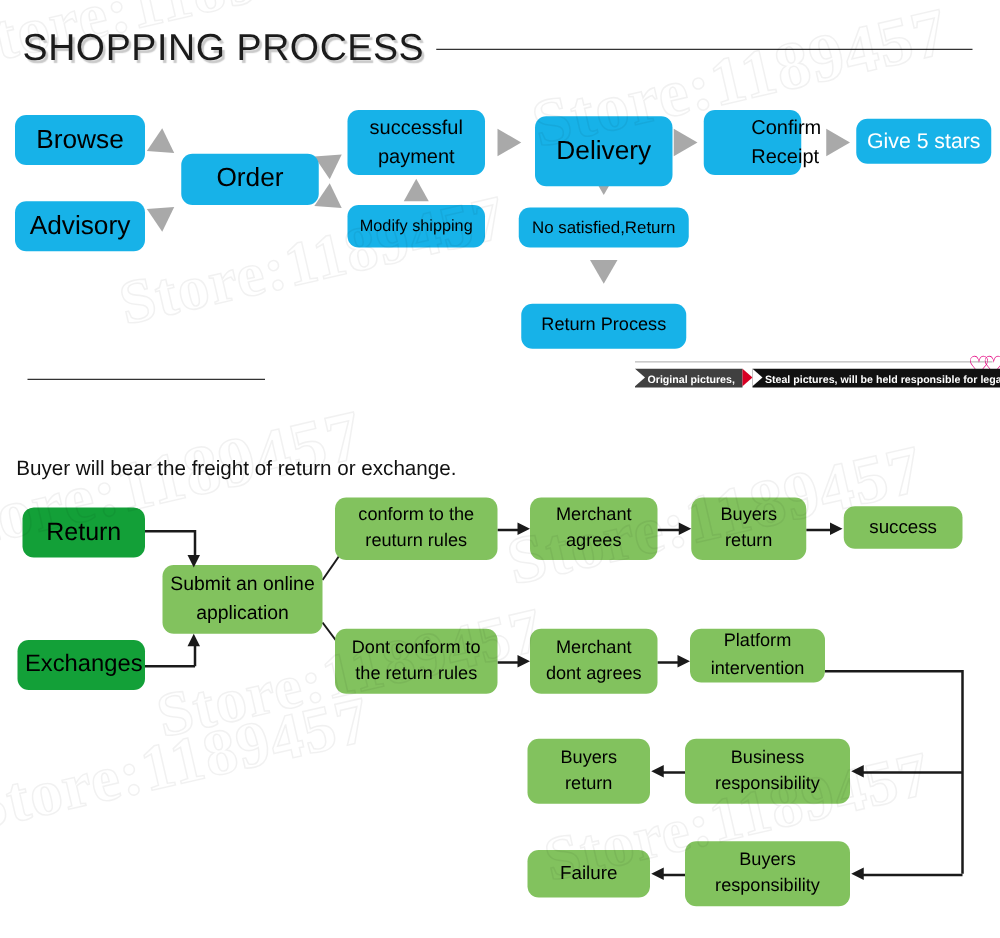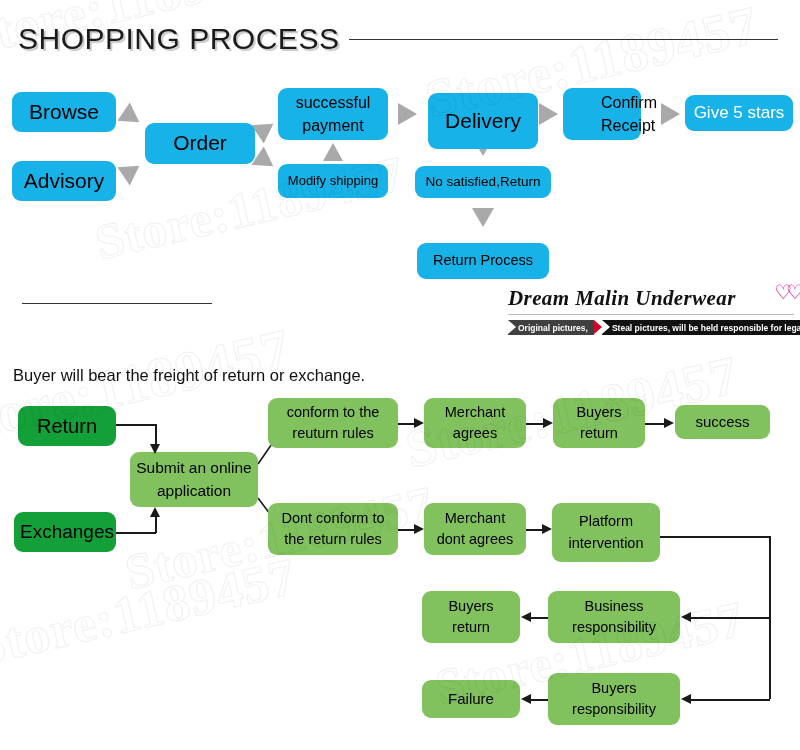--- a/index.html
+++ b/index.html
@@ -263,21 +263,20 @@
 <div class="tri right" style="left:661px; top:103px;"></div>
 <div class="tri down" style="left:472px; top:208px;"></div>
 
 <div class="sec-head" style="left:12px; top:303px; width:760px;">
   <span class="rule" style="width:190px;"></span>
 </div>
 
 <div class="subtitle" style="left:13px; top:366px;">Buyer will bear the freight of return or exchange.</div>
 
 <div class="brand-wrap" style="left:508px; top:286px; width:286px;">
-  <div class="brand-name">Dream Malin Underwear</div>
   <div class="hearts" style="right:-4px; top:-6px;">♡♡</div>
   <div class="brand-rule"></div>
   <div class="ribbon">
     <div class="rib-seg rib-red">
       <span class="rib-notch"></span>
       <span>Original pictures,</span>
     </div>
     <div class="rib-seg rib-blk" style="margin-left:8px;">
       <span class="rib-notch"></span>
       <span>Steal pictures, will be held responsible for legal.</span>
@@ -314,21 +313,21 @@
 </div>
 
 <div class="node lgreen" style="left:675px; top:405px; width:95px; height:34px; font-size:15px;">
   <span class="txt">success</span>
 </div>
 
 <div class="node lgreen" style="left:424px; top:503px; width:102px; height:52px; font-size:14.5px;">
   <span class="txt">Merchant dont agrees</span>
 </div>
 
-<div class="node lgreen" style="left:552px; top:503px; width:108px; height:59px; font-size:14.5px;text-align:center;">
+<div class="node lgreen" style="left:552px; top:503px; width:108px; height:43px; font-size:14.5px;text-align:center;">
   <span class="txt">Platform intervention</span>
 </div>
 
 <div class="node lgreen" style="left:548px; top:591px; width:132px; height:52px; font-size:14.5px;">
   <span class="txt">Business responsibility</span>
 </div>
 
 <div class="node lgreen" style="left:422px; top:591px; width:98px; height:52px; font-size:14.5px;">
   <span class="txt">Buyers return</span>
 </div>

